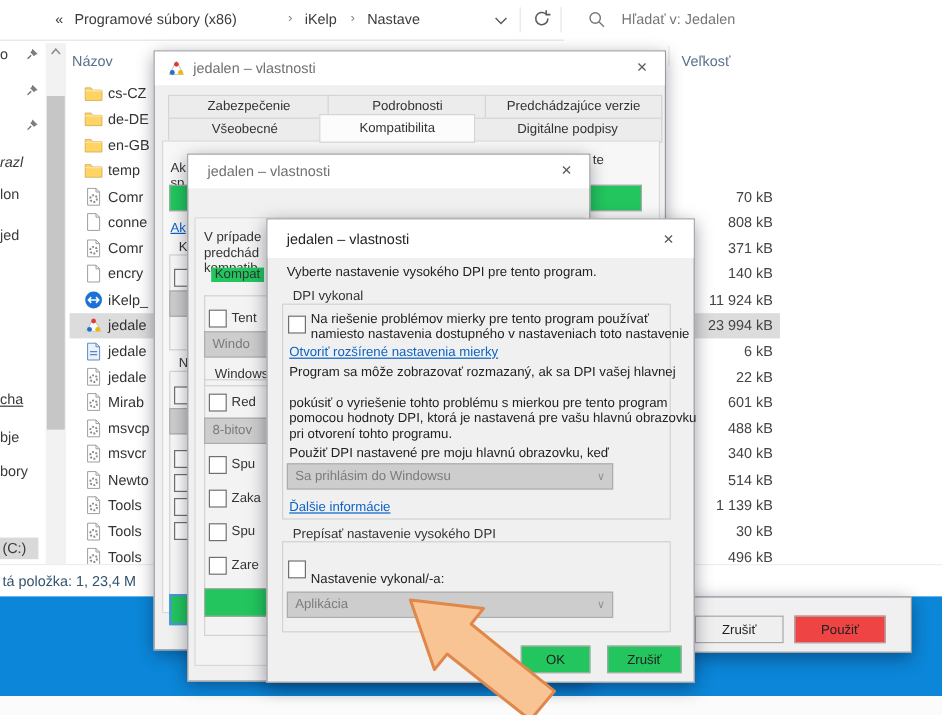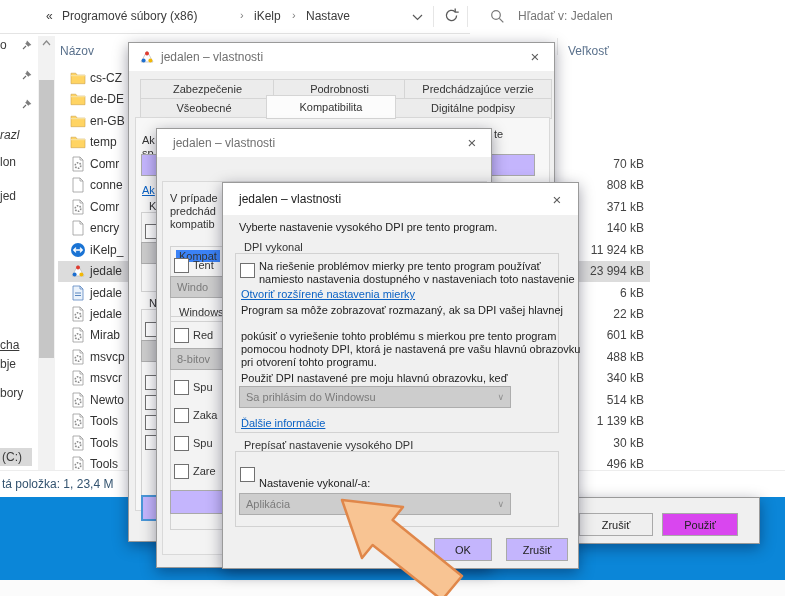--- a/index.html
+++ b/index.html
@@ -45,21 +45,21 @@
   .tab.active{background:#fcfcfc;z-index:3;}
   .page{position:absolute;background:#f7f7f7;border:1px solid #d9d9d9;}
   .frag{position:absolute;font-size:11px;color:#333;white-space:nowrap;}
   .link{position:absolute;font-size:11px;color:#0b62c4;text-decoration:underline;white-space:nowrap;}
   .gbox{position:absolute;border:1px solid #d2d2d2;}
   .glabel{position:absolute;font-size:11px;color:#333;background:#f0f0f0;padding:0 3px;white-space:nowrap;}
   .cb{position:absolute;width:13px;height:13px;background:#fff;border:1px solid #707070;}
   .ddl{position:absolute;background:#cdcdcd;border:1px solid #adadad;color:#7b7b7b;font-size:11px;
        line-height:20px;padding:0 6px;white-space:nowrap;overflow:hidden;}
   .ddl .chev{position:absolute;right:6px;top:0;color:#8f8f8f;font-size:9px;}
-  .btn{position:absolute;background:#c4b5fd;border:1px solid #a9a9a9;font-size:11px;color:#222;
+  .btn{position:absolute;background:#22c55e;border:1px solid #a9a9a9;font-size:11px;color:#222;
        text-align:center;white-space:nowrap;}
   #dlg1{left:128px;top:42px;width:425px;height:498px;z-index:3;}
   #dlg2{left:156px;top:128px;width:334px;height:438px;z-index:4;}
   #dlg3{left:222px;top:182px;width:355px;height:385px;z-index:5;}
   #dlg4{left:571px;top:497px;width:187px;height:45px;z-index:2;}
   #dlg1 .dlg-title-text,#dlg2 .dlg-title-text{color:#707070;}
   #dlg3 .dlg-title-text{color:#222;}
   #dlg3 .lbl{position:absolute;font-size:11px;color:#222;white-space:nowrap;}
   #arrow-svg{left:0;top:0;width:785px;height:596px;z-index:9;pointer-events:none;}
 </style>
@@ -113,21 +113,21 @@
               <path d="M1 10 4 7" stroke="#6d6d6d" stroke-width="1.1" fill="none"></path>
               <path d="M5 1.6 9.4 6 7.6 6.6 6.4 7.8 3.2 4.6 4.4 3.4z" fill="#7d7d7d"></path>
             </svg></span></span>
         <span class="abs side-item" style="top: 61px;"><span></span><span style="position: absolute; left: 22px; top: 1px;"><svg width="11" height="11" viewBox="0 0 11 11">
               <path d="M1 10 4 7" stroke="#6d6d6d" stroke-width="1.1" fill="none"></path>
               <path d="M5 1.6 9.4 6 7.6 6.6 6.4 7.8 3.2 4.6 4.4 3.4z" fill="#7d7d7d"></path>
             </svg></span></span>
         <span class="abs side-item" style="top: 92px; font-style: italic;"><span>razl</span></span>
         <span class="abs side-item" style="top: 119px;"><span>lon</span></span>
         <span class="abs side-item" style="top: 153px;"><span>jed</span></span>
-        <span class="abs side-item" style="top: 302px; text-decoration: underline;"><span>cha</span></span>
+        <span class="abs side-item" style="top: 290px; text-decoration: underline;"><span>cha</span></span>
         <span class="abs side-item" style="top: 321px;"><span>bje</span></span>
         <span class="abs side-item" style="top: 350px;"><span>bory</span></span>
         <span class="abs side-item side-sel" style="top: 412px;"><span>(C:)</span></span>
         <span class="abs side-item" style="top: 438px;"><span>ved</span></span>
       </div>
     <div class="abs" id="side-scroll">
       <span class="abs scroll-arrow" style="top:3px">
         <svg width="9" height="6" viewBox="0 0 9 6">
             <polyline points="1,5 4.5,1 8,5" fill="none" stroke="#8a8a8a" stroke-width="1.2"></polyline>
           </svg></span>
@@ -310,21 +310,21 @@
         </div>
       </div>
 
     <div class="abs" id="statusbar">
       <span class="abs" id="status-text">tá položka: 1, 23,4 M</span>
     </div>
   </div>
 
   <div class="abs dlg" id="dlg4">
     <button class="btn" style="left:7px;top:15px;width:74px;height:23px;background:#efefef">Zrušiť</button>
-    <button class="btn" style="left:90px;top:15px;width:76px;height:23px;background:#d946ef">Použiť</button>
+    <button class="btn" style="left:90px;top:15px;width:76px;height:23px;background:#ef4444">Použiť</button>
   </div>
 
   <div class="abs dlg" id="dlg1">
     <div class="dlg-title">
       <span class="abs" style="left:10px;top:6px">
         <svg width="16" height="16" viewBox="0 0 16 16">
             <path d="M8 2 14 13H2z" fill="#fdfdfd" stroke="#b9b9b9" stroke-width=".7"></path>
             <circle cx="8" cy="4.6" r="2" fill="#e03c31"></circle>
             <circle cx="4.6" cy="11.4" r="2" fill="#1d6fd0"></circle>
             <circle cx="11.4" cy="11.4" r="2" fill="#f2b705"></circle>
@@ -364,21 +364,21 @@
 
   <div class="abs dlg" id="dlg2">
     <div class="dlg-title">
       <span class="dlg-title-text" style="left:16px">jedalen – vlastnosti</span>
       <span class="dlg-close" style="right:6px">×</span>
     </div>
     <div class="page" style="left:5px;top:52px;width:323px;height:372px;background:#f3f3f3">
       <span class="frag" style="left:7px;top:10px">V prípade</span>
       <span class="frag" style="left:7px;top:23px">predchád</span>
       <span class="frag" style="left:7px;top:36px">kompatib</span>
-      <span class="glabel" style="left:13px;top:68px;background:#3b82f6">Kompat</span>
+      <span class="glabel" style="left:13px;top:41px;background:#22c55e">Kompat</span>
       <div class="gbox" style="left:7px;top:64px;width:304px;height:74px"></div>
       <span class="cb" style="left:11px;top:76px"></span>
       <span class="frag" style="left:30px;top:77px">Tent</span>
       <div class="ddl" style="left:7px;top:94px;width:304px;height:20px"><span>Windo</span></div>
       <span class="glabel" style="left:13px;top:124px;background:#f3f3f3">Windows</span>
       <div class="gbox" style="left:7px;top:134px;width:304px;height:212px"></div>
       <span class="cb" style="left:11px;top:146px"></span>
       <span class="frag" style="left:30px;top:147px">Red</span>
       <div class="ddl" style="left:7px;top:166px;width:304px;height:20px"><span>8-bitov</span></div>
       <span class="cb" style="left:11px;top:198px"></span>

